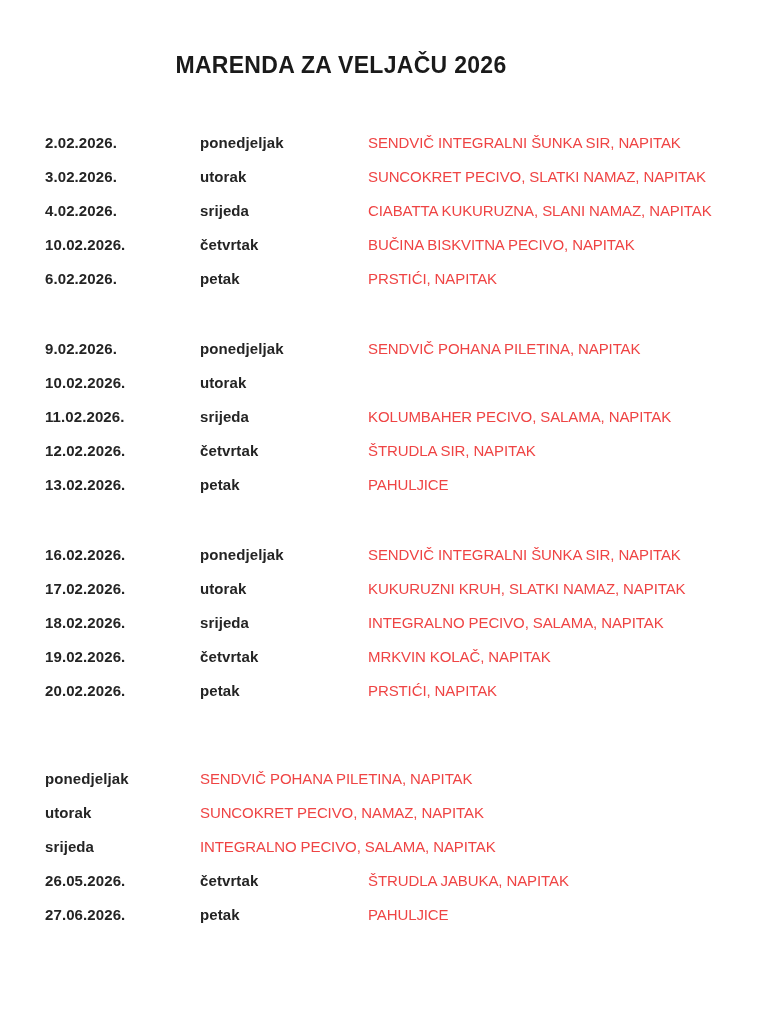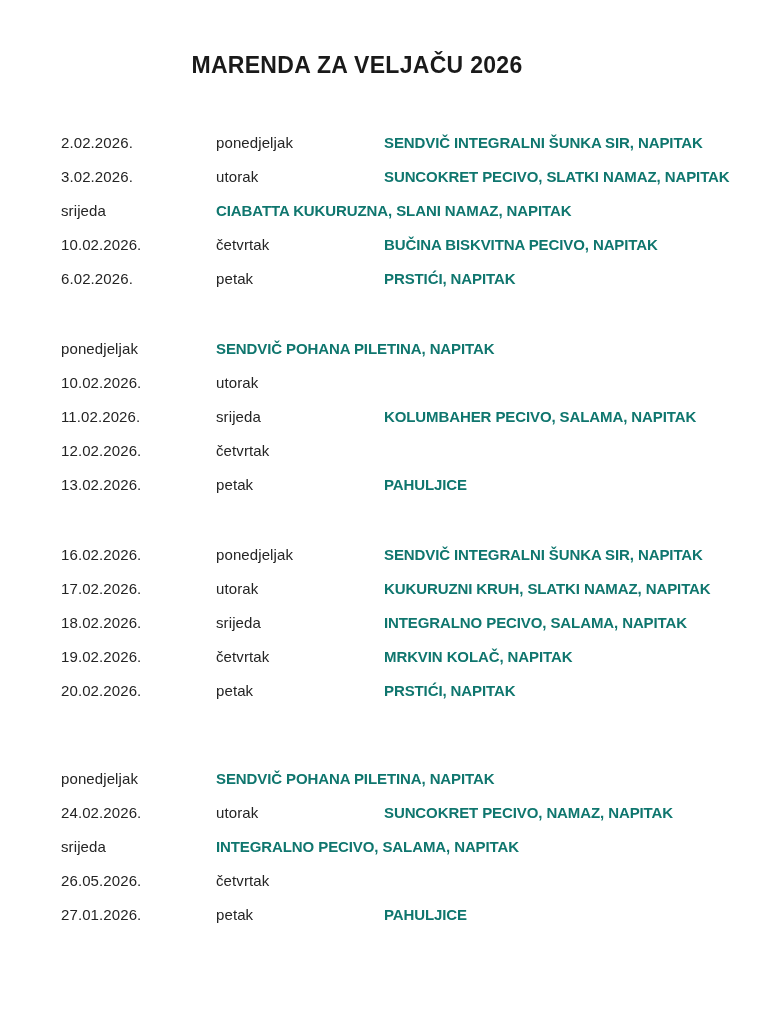--- a/index.html
+++ b/index.html
@@ -13,21 +13,20 @@
     font-family: "Liberation Sans", sans-serif;
     color: #1e1e1e;
     overflow: hidden;
   }
   .doc {
     box-sizing: border-box;
     width: 682px;
     height: 1024px;
     padding: 50px 45px 0 45px;
     background: #ffffff;
-    margin-left: 16px;
   }
   .title {
     margin: 0 0 46px 0;
     text-align: center;
     font-size: 23px;
     line-height: 30px;
     font-weight: 700;
     letter-spacing: 0.3px;
     color: #1a1a1a;
   }
@@ -47,27 +46,27 @@
     display: grid;
     grid-template-columns: 155px 168px 1fr;
     align-items: center;
     height: 34px;
     font-size: 15px;
     line-height: 34px;
     white-space: nowrap;
   }
   .cell-date,
   .cell-day {
-    font-weight: 400;
+    font-weight: 700;
     color: #242424;
     letter-spacing: 0.1px;
   }
   .cell-menu {
-    font-weight: 700;
-    color: #0f766e;
+    font-weight: 400;
+    color: #ef4444;
     letter-spacing: -0.1px;
   }
 </style>
 </head>
 <body>
 
 <div class="doc">
   <h1 class="title">MARENDA ZA VELJAČU 2026</h1>
   <div class="weeks">
       <div class="week">
@@ -75,51 +74,54 @@
           <span class="cell-date">2.02.2026.</span>
           <span class="cell-day">ponedjeljak</span>
           <span class="cell-menu">SENDVIČ INTEGRALNI ŠUNKA SIR, NAPITAK</span>
         </div>
         <div class="row">
           <span class="cell-date">3.02.2026.</span>
           <span class="cell-day">utorak</span>
           <span class="cell-menu">SUNCOKRET PECIVO, SLATKI NAMAZ, NAPITAK</span>
         </div>
         <div class="row">
+          <span class="cell-date">4.02.2026.</span>
           <span class="cell-day">srijeda</span>
           <span class="cell-menu">CIABATTA KUKURUZNA, SLANI NAMAZ, NAPITAK</span>
         </div>
         <div class="row">
           <span class="cell-date">10.02.2026.</span>
           <span class="cell-day">četvrtak</span>
           <span class="cell-menu">BUČINA BISKVITNA PECIVO, NAPITAK</span>
         </div>
         <div class="row">
           <span class="cell-date">6.02.2026.</span>
           <span class="cell-day">petak</span>
           <span class="cell-menu">PRSTIĆI, NAPITAK</span>
         </div>
       </div>
       <div class="week">
         <div class="row">
+          <span class="cell-date">9.02.2026.</span>
           <span class="cell-day">ponedjeljak</span>
           <span class="cell-menu">SENDVIČ POHANA PILETINA, NAPITAK</span>
         </div>
         <div class="row">
           <span class="cell-date">10.02.2026.</span>
           <span class="cell-day">utorak</span>
         </div>
         <div class="row">
           <span class="cell-date">11.02.2026.</span>
           <span class="cell-day">srijeda</span>
           <span class="cell-menu">KOLUMBAHER PECIVO, SALAMA, NAPITAK</span>
         </div>
         <div class="row">
           <span class="cell-date">12.02.2026.</span>
           <span class="cell-day">četvrtak</span>
+          <span class="cell-menu">ŠTRUDLA SIR, NAPITAK</span>
         </div>
         <div class="row">
           <span class="cell-date">13.02.2026.</span>
           <span class="cell-day">petak</span>
           <span class="cell-menu">PAHULJICE</span>
         </div>
       </div>
       <div class="week">
         <div class="row">
           <span class="cell-date">16.02.2026.</span>
@@ -146,32 +148,32 @@
           <span class="cell-day">petak</span>
           <span class="cell-menu">PRSTIĆI, NAPITAK</span>
         </div>
       </div>
       <div class="week">
         <div class="row">
           <span class="cell-day">ponedjeljak</span>
           <span class="cell-menu">SENDVIČ POHANA PILETINA, NAPITAK</span>
         </div>
         <div class="row">
-          <span class="cell-date">24.02.2026.</span>
           <span class="cell-day">utorak</span>
           <span class="cell-menu">SUNCOKRET PECIVO, NAMAZ, NAPITAK</span>
         </div>
         <div class="row">
           <span class="cell-day">srijeda</span>
           <span class="cell-menu">INTEGRALNO PECIVO, SALAMA, NAPITAK</span>
         </div>
         <div class="row">
           <span class="cell-date">26.05.2026.</span>
           <span class="cell-day">četvrtak</span>
+          <span class="cell-menu">ŠTRUDLA JABUKA, NAPITAK</span>
         </div>
         <div class="row">
-          <span class="cell-date">27.01.2026.</span>
+          <span class="cell-date">27.06.2026.</span>
           <span class="cell-day">petak</span>
           <span class="cell-menu">PAHULJICE</span>
         </div>
       </div>
     </div>
 </div>
 
 </body></html>

